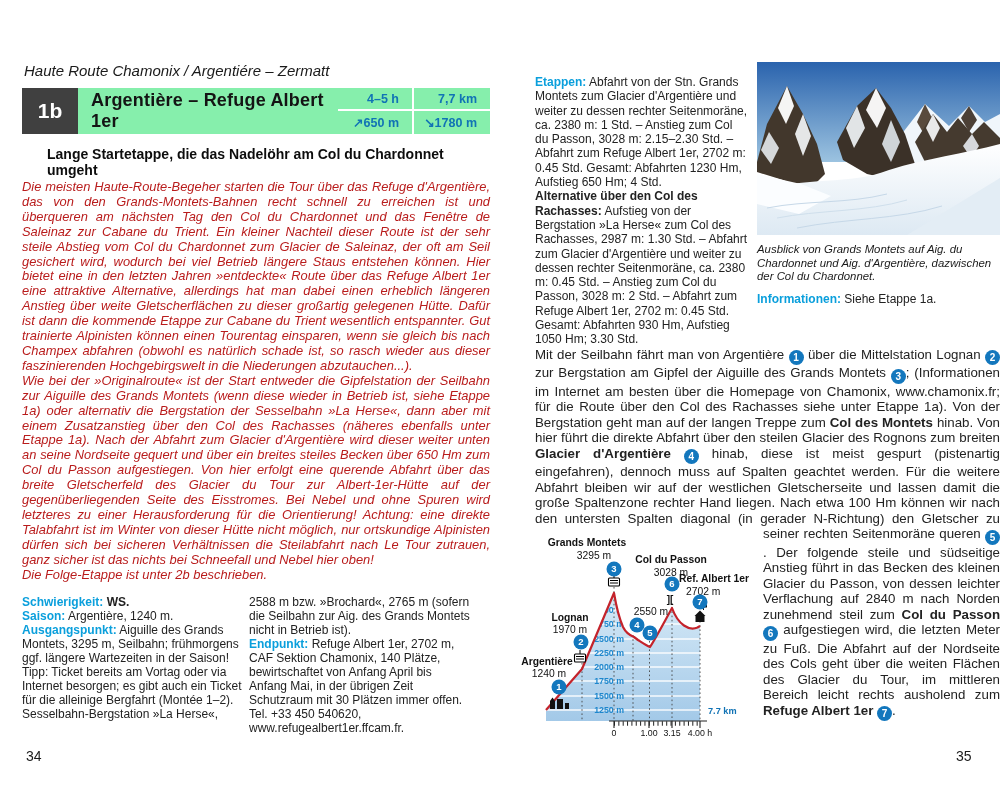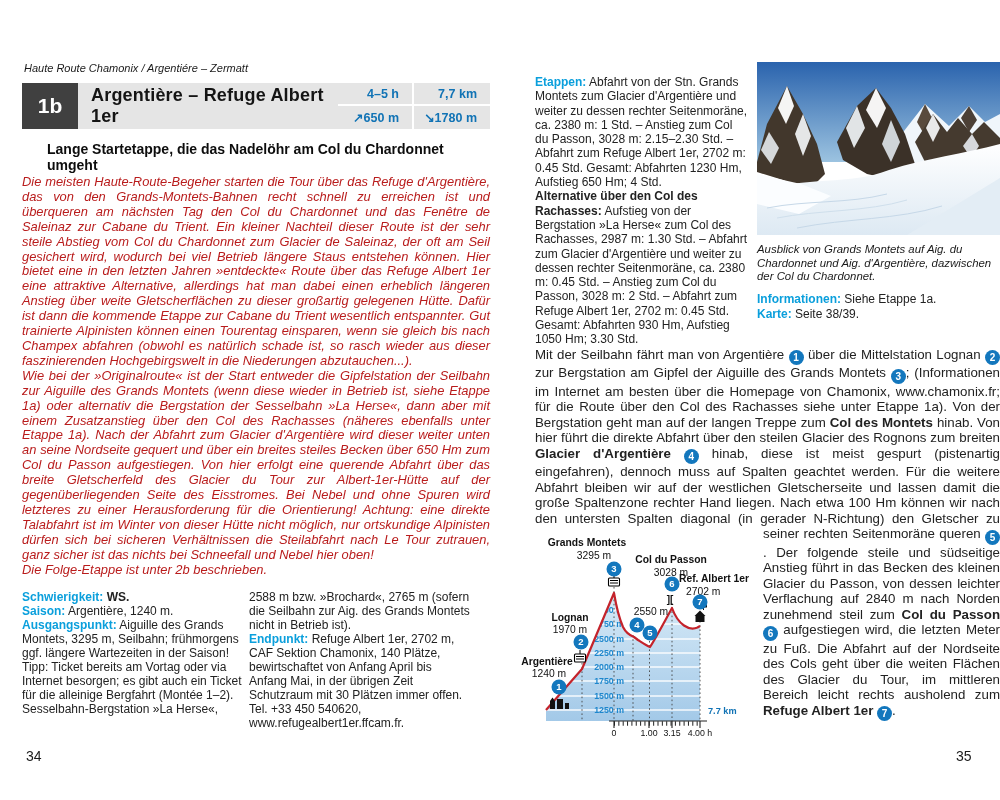--- a/index.html
+++ b/index.html
@@ -1,23 +1,23 @@
 <!DOCTYPE html>
 <html><head>
 <meta charset="utf-8">
 <style>
   html,body{margin:0;padding:0;width:1000px;height:800px;overflow:hidden;background:#ffffff;
     font-family:"Liberation Sans",sans-serif;color:#222;}
   .page-left{position:absolute;left:22px;top:62px;width:468px;}
   .page-right{position:absolute;left:535px;top:62px;width:465px;}
-  .runhead{font-style:italic;font-size:11px;color:#1a1a1a;margin:0 0 9px 2px;}
+  .runhead{font-style:italic;font-size:15px;color:#1a1a1a;margin:0 0 9px 2px;}
   .titlebar{display:flex;height:46px;}
   .numbox{width:56px;background:#404040;color:#fff;font-weight:bold;font-size:21px;
     display:flex;align-items:center;justify-content:center;}
-  .titlearea{flex:1;background:#e5e5e5;display:flex;align-items:stretch;}
+  .titlearea{flex:1;background:#86efac;display:flex;align-items:stretch;}
   .stage-title{flex:1;display:flex;align-items:center;font-weight:bold;font-size:18px;color:#141414;
     padding-left:13px;letter-spacing:.2px;}
   .stats{width:152px;display:grid;grid-template-columns:1fr 1fr;grid-template-rows:1fr 1fr;}
   .stats span{display:flex;align-items:center;justify-content:flex-end;padding-right:13px;
     color:#1173b5;font-weight:bold;font-size:12.5px;white-space:nowrap;}
   .stats .c1{border-right:2px solid #fff;border-bottom:2px solid #fff;}
   .stats .c2{border-bottom:2px solid #fff;}
   .stats .c3{border-right:2px solid #fff;}
   .introhead{font-weight:bold;font-size:14px;color:#0d0d0d;margin:12px 0 2px;padding-left:25px;}
   .bodytext p{margin:0;font-style:italic;font-size:12.9px;line-height:14.9px;
@@ -139,21 +139,20 @@
         <path d="M20,156 C60,148 110,150 150,138" stroke="#cfdfec" stroke-width="1" fill="none"></path>
         <path d="M40,166 C90,156 140,158 185,144" stroke="#c6d8e8" stroke-width="1" fill="none"></path>
         <path d="M150,173 L243,116 L243,173 Z" fill="#e3edf5"></path>
       </g>
     </svg>
 
     <div class="caption">Ausblick von Grands Montets auf Aig. du Chardonnet und Aig. d'Argentière, dazwischen der Col du Chardonnet.</div>
 
     <div class="refinfo">
       <p><span class="lbl">Informationen:</span><span> Siehe Etappe 1a.</span></p>
-      <p><span class="lbl">Karte:</span><span> Seite 38/39.</span></p>
     </div>
   </div>
 
 
   <p class="route-body">
     <span>Mit der Seilbahn fährt man von Argentière </span><span class="mk">1</span><span> über die Mittelstation Lognan </span><span class="mk">2</span><span> zur Bergstation am Gipfel der Aiguille des Grands Montets </span><span class="mk">3</span><span>; (Informationen im Internet am besten über die Homepage von Chamonix, www.chamonix.fr; für die Route über den Col des Rachasses siehe unter Etappe 1a). Von der Bergstation geht man auf der langen Treppe zum </span><span class="bold">Col des Montets</span><span> hinab. Von hier führt die direkte Abfahrt über den steilen Glacier des Rognons zum breiten </span><span class="bold">Glacier d'Argentière</span><span> </span><span class="mk">4</span><span> hinab, diese ist meist gespurt (pistenartig eingefahren), dennoch muss auf Spalten geachtet werden. Für die weitere Abfahrt bleiben wir auf der westlichen Gletscherseite und lassen damit die große Spaltenzone rechter Hand liegen. Nach etwa 100 Hm können wir nach den untersten Spalten diagonal (in gerader N-</span><svg class="chartfloat" viewBox="0 0 232 212">
       <defs>
         <linearGradient id="fillgrad" x1="0" y1="0" x2="0" y2="1">
           <stop offset="0" stop-color="#d7eaf7"></stop>
             <stop offset="1" stop-color="#a3c9e8"></stop>

